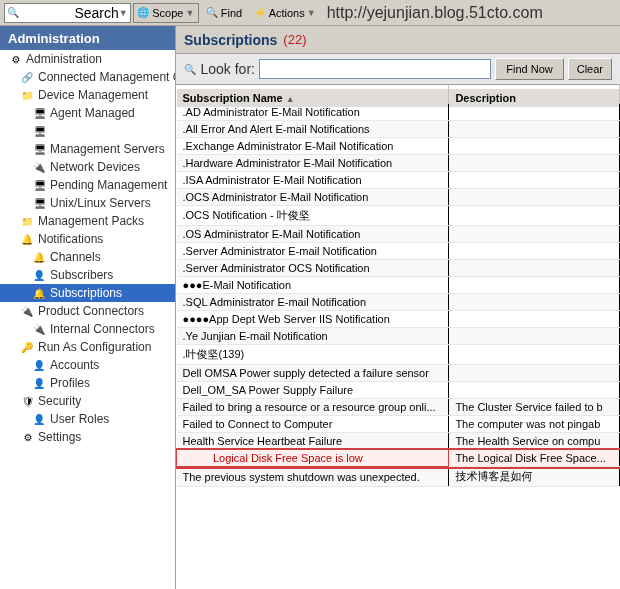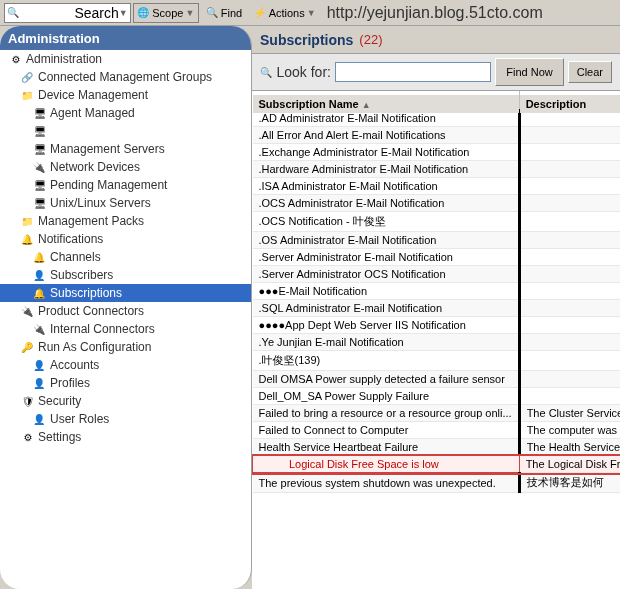--- a/index.html
+++ b/index.html
@@ -67,26 +67,25 @@
     }
 
     
     .main-layout {
       display: flex;
       height: 563px;
     }
 
     
     .sidebar {
-      width: 252px;
+      width: 176px;
       background: white;
       border-right: 1px solid #a0a0a0;
       overflow-y: auto;
       flex-shrink: 0;
-      border-radius: 20px;
     }
     .sidebar-header {
       background: #4a6fa5;
       color: white;
       font-size: 13px;
       font-weight: bold;
       padding: 4px 8px;
       height: 24px;
       display: flex;
       align-items: center;
@@ -168,21 +167,21 @@
       font-size: 11px;
     }
     .find-now-btn {
       background: #d4d0c8;
       border: 1px solid #808080;
       border-top-color: #fff;
       border-left-color: #fff;
       padding: 2px 10px;
       font-size: 11px;
       cursor: pointer;
-      height: 28px;
+      height: 22px;
     }
     .clear-btn {
       background: #d4d0c8;
       border: 1px solid #808080;
       border-top-color: #fff;
       border-left-color: #fff;
       padding: 2px 8px;
       font-size: 11px;
       cursor: pointer;
       height: 22px;
@@ -205,21 +204,21 @@
       padding: 3px 6px;
       text-align: left;
       font-size: 11px;
       font-weight: bold;
       position: sticky;
       top: 4px;
     }
     tbody tr:nth-child(even) { background: #f8f8f8; }
     tbody td {
       border-bottom: 1px solid #e8e8e8;
-      border-right: 3px solid #000000;
+      border-right: 1px solid #000000;
       padding: 2px 6px;
       font-size: 11px;
       white-space: nowrap;
       overflow: hidden;
       text-overflow: ellipsis;
       max-width: 280px;
     }
     .col-name { width: 300px; }
     .col-desc { width: 200px; }
     .sort-arrow { font-size: 9px; color: #666; }

